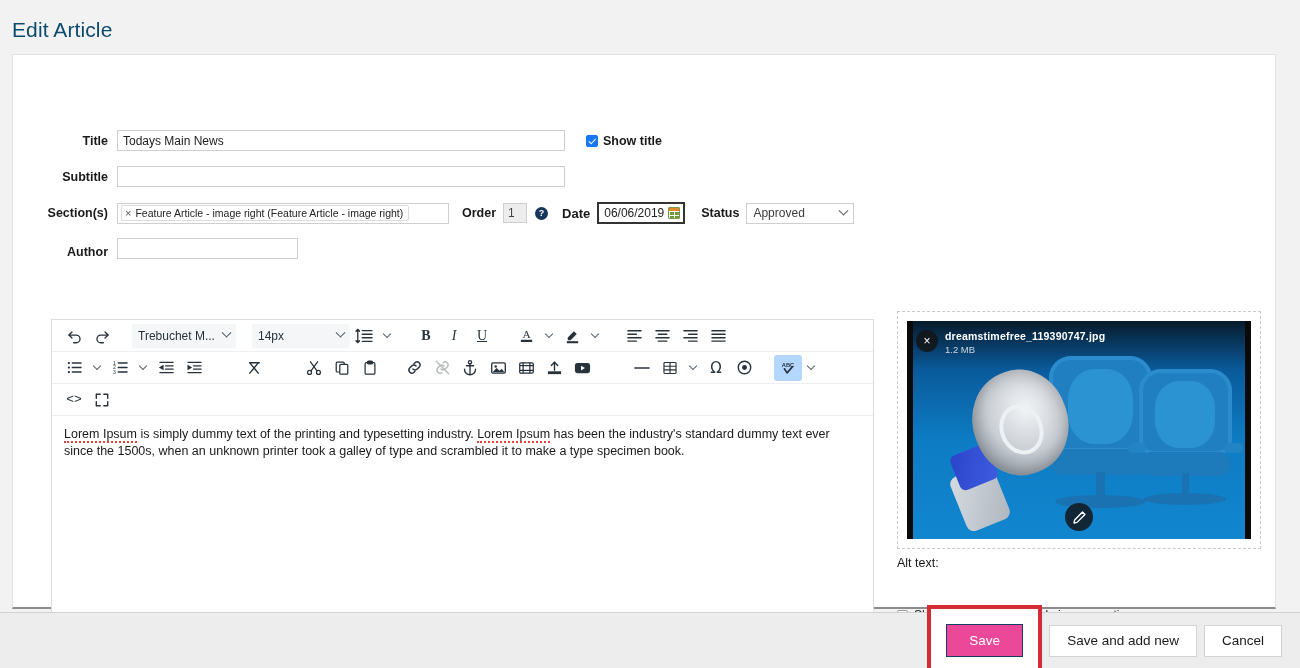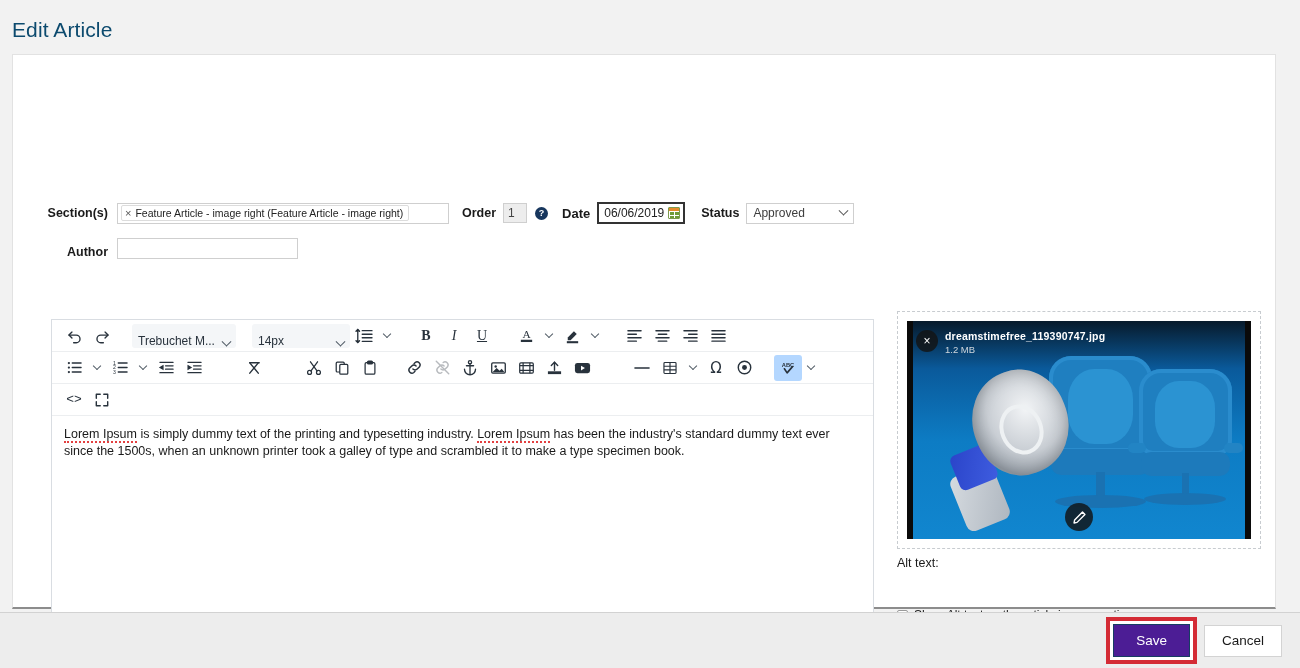--- a/index.html
+++ b/index.html
@@ -154,21 +154,21 @@
   .chev {
     width:18px; height:26px; display:flex; align-items:center; justify-content:center;
     cursor:pointer; flex:none;
   }
   .chev i {
     display:block; width:6px; height:6px;
     border-right:1.2px solid #4a5560; border-bottom:1.2px solid #4a5560;
     transform: rotate(45deg) translate(-1.5px,-1.5px);
   }
   .selbox {
-    height:24px; background:#f4f6f8; border-radius:3px; display:flex; align-items:flex-end;
+    height:24px; background:#f4f6f8; border-radius:3px; display:flex; align-items:center;
     padding: 0 6px; font-size:12px; color:#28323c; cursor:pointer; flex:none;
   }
   .selbox .lab { flex:1; }
   .selbox .cv {
     width:7px;height:7px;border-right:1.3px solid #4a5560;border-bottom:1.3px solid #4a5560;
     transform:rotate(45deg) translate(-2px,-2px); margin-left:8px;
   }
   .edit-body {
     flex:1; padding: 10px 12px 0 12px; overflow:hidden;
   }
@@ -294,35 +294,47 @@
   }
   .hl-box {
     border:4px solid #d42b35; padding:3px; background:#fff; margin-right:7px;
   }
   .btn {
     height:32px; display:flex; align-items:center; justify-content:center;
     font-size:13.5px; padding: 0 17px; cursor:pointer; border:1px solid #d3d3d3;
     background:#fff; color:#1a1a1a; margin-right:7px;
   }
   .btn-primary {
-    background:#4c1d95; color:#fff; border:1px solid #163d63;
-    height:33px; padding: 0 22px; margin:0;
+    background:#ec4899; color:#fff; border:1px solid #163d63;
+    height:33px; padding: 0 22px; margin:12px;
   }
   .btn-last { margin-right:0; }
 </style>
 </head>
 <body>
 
 <div id="app">
 
   <div class="page-title">Edit Article</div>
 
   <div class="card">
 
-
+    <div class="row r-title">
+      <div class="lbl">Title</div>
+      <input class="tin" id="title-input" value="Todays Main News" style="">
+      <div class="chk-wrap">
+        <span class="cbox checked"></span>
+        <span class="chk-lbl">Show title</span>
+      </div>
+    </div>
+
+    <div class="row r-sub">
+      <div class="lbl">Subtitle</div>
+      <input class="tin" id="subtitle-input" value="" style="">
+    </div>
 
     <div class="row r-sec">
       <div class="lbl">Section(s)</div>
       <div class="sec-box">
         <span class="chip">
           <span class="x">×</span>
           <span>Feature Article - image right (Feature Article - image right)</span>
         </span>
       </div>
 
@@ -679,16 +691,17 @@
       <span class="cbox2"></span>
       <span class="olbl">Save image to Media Library</span>
     </div>
 
   </div>
 
   <div class="footer">
     <span class="hl-box">
       <span class="btn btn-primary">Save</span>
     </span>
+    <span class="btn">Save and add new</span>
     <span class="btn btn-last">Cancel</span>
   </div>
 
 </div>
 
 </body></html>

